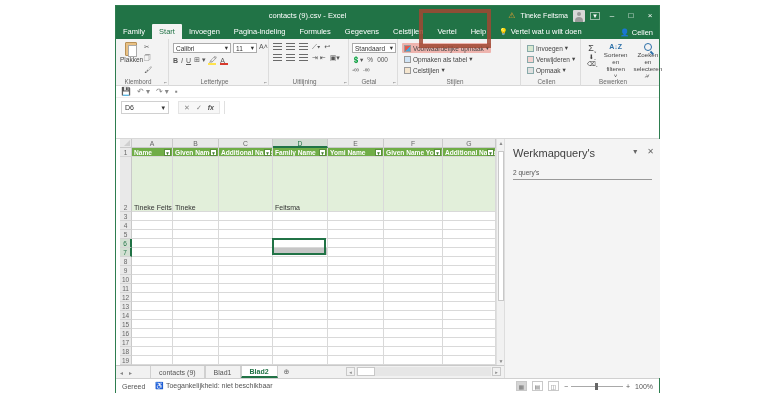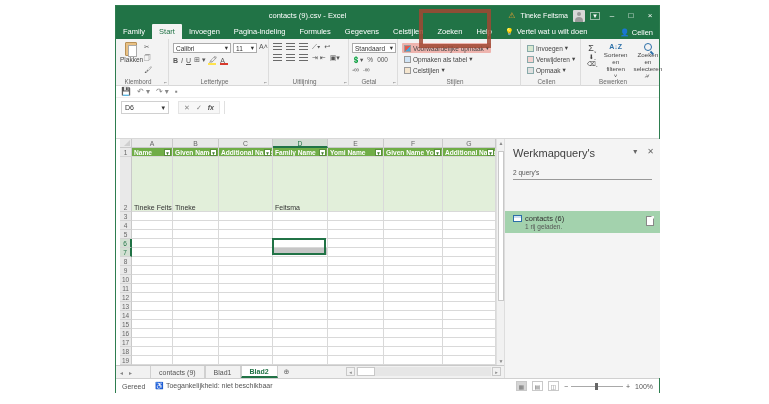--- a/index.html
+++ b/index.html
@@ -153,21 +153,21 @@
   </div>
 
   <div class="tabrow">
     <span class="rtab">Family</span>
     <span class="rtab active">Start</span>
     <span class="rtab">Invoegen</span>
     <span class="rtab">Pagina-indeling</span>
     <span class="rtab">Formules</span>
     <span class="rtab">Gegevens</span>
     <span class="rtab">Celstijlen</span>
-    <span class="rtab">Zoeken</span>
+    <span class="rtab">Vertel</span>
     <span class="rtab">Help</span>
     <span class="tellme">
         <span class="bulb">💡</span>
         <span>Vertel wat u wilt doen</span>
       </span>
     <span class="share">
         <span>👤</span>
         <span>Cellen</span>
       </span>
   </div>
@@ -611,22 +611,16 @@
     </div>
   </div>
 
   <div class="panel">
     <div class="ptitle">Werkmapquery's</div>
     <div class="pbtns">
       <span>▾</span>
       <span>✕</span>
     </div>
     <div class="pcount">2 query's</div>
-    <div class="qitem sel" style="top:72px;">
-      <span class="qtblicon"></span>
-      <span class="qname">contacts (6)</span>
-      <span class="qstat">1 rij geladen.</span>
-      <span class="qpage"></span>
-    </div>
   </div>
 
   <div class="annot"></div>
 </div>
 
 </body></html>

